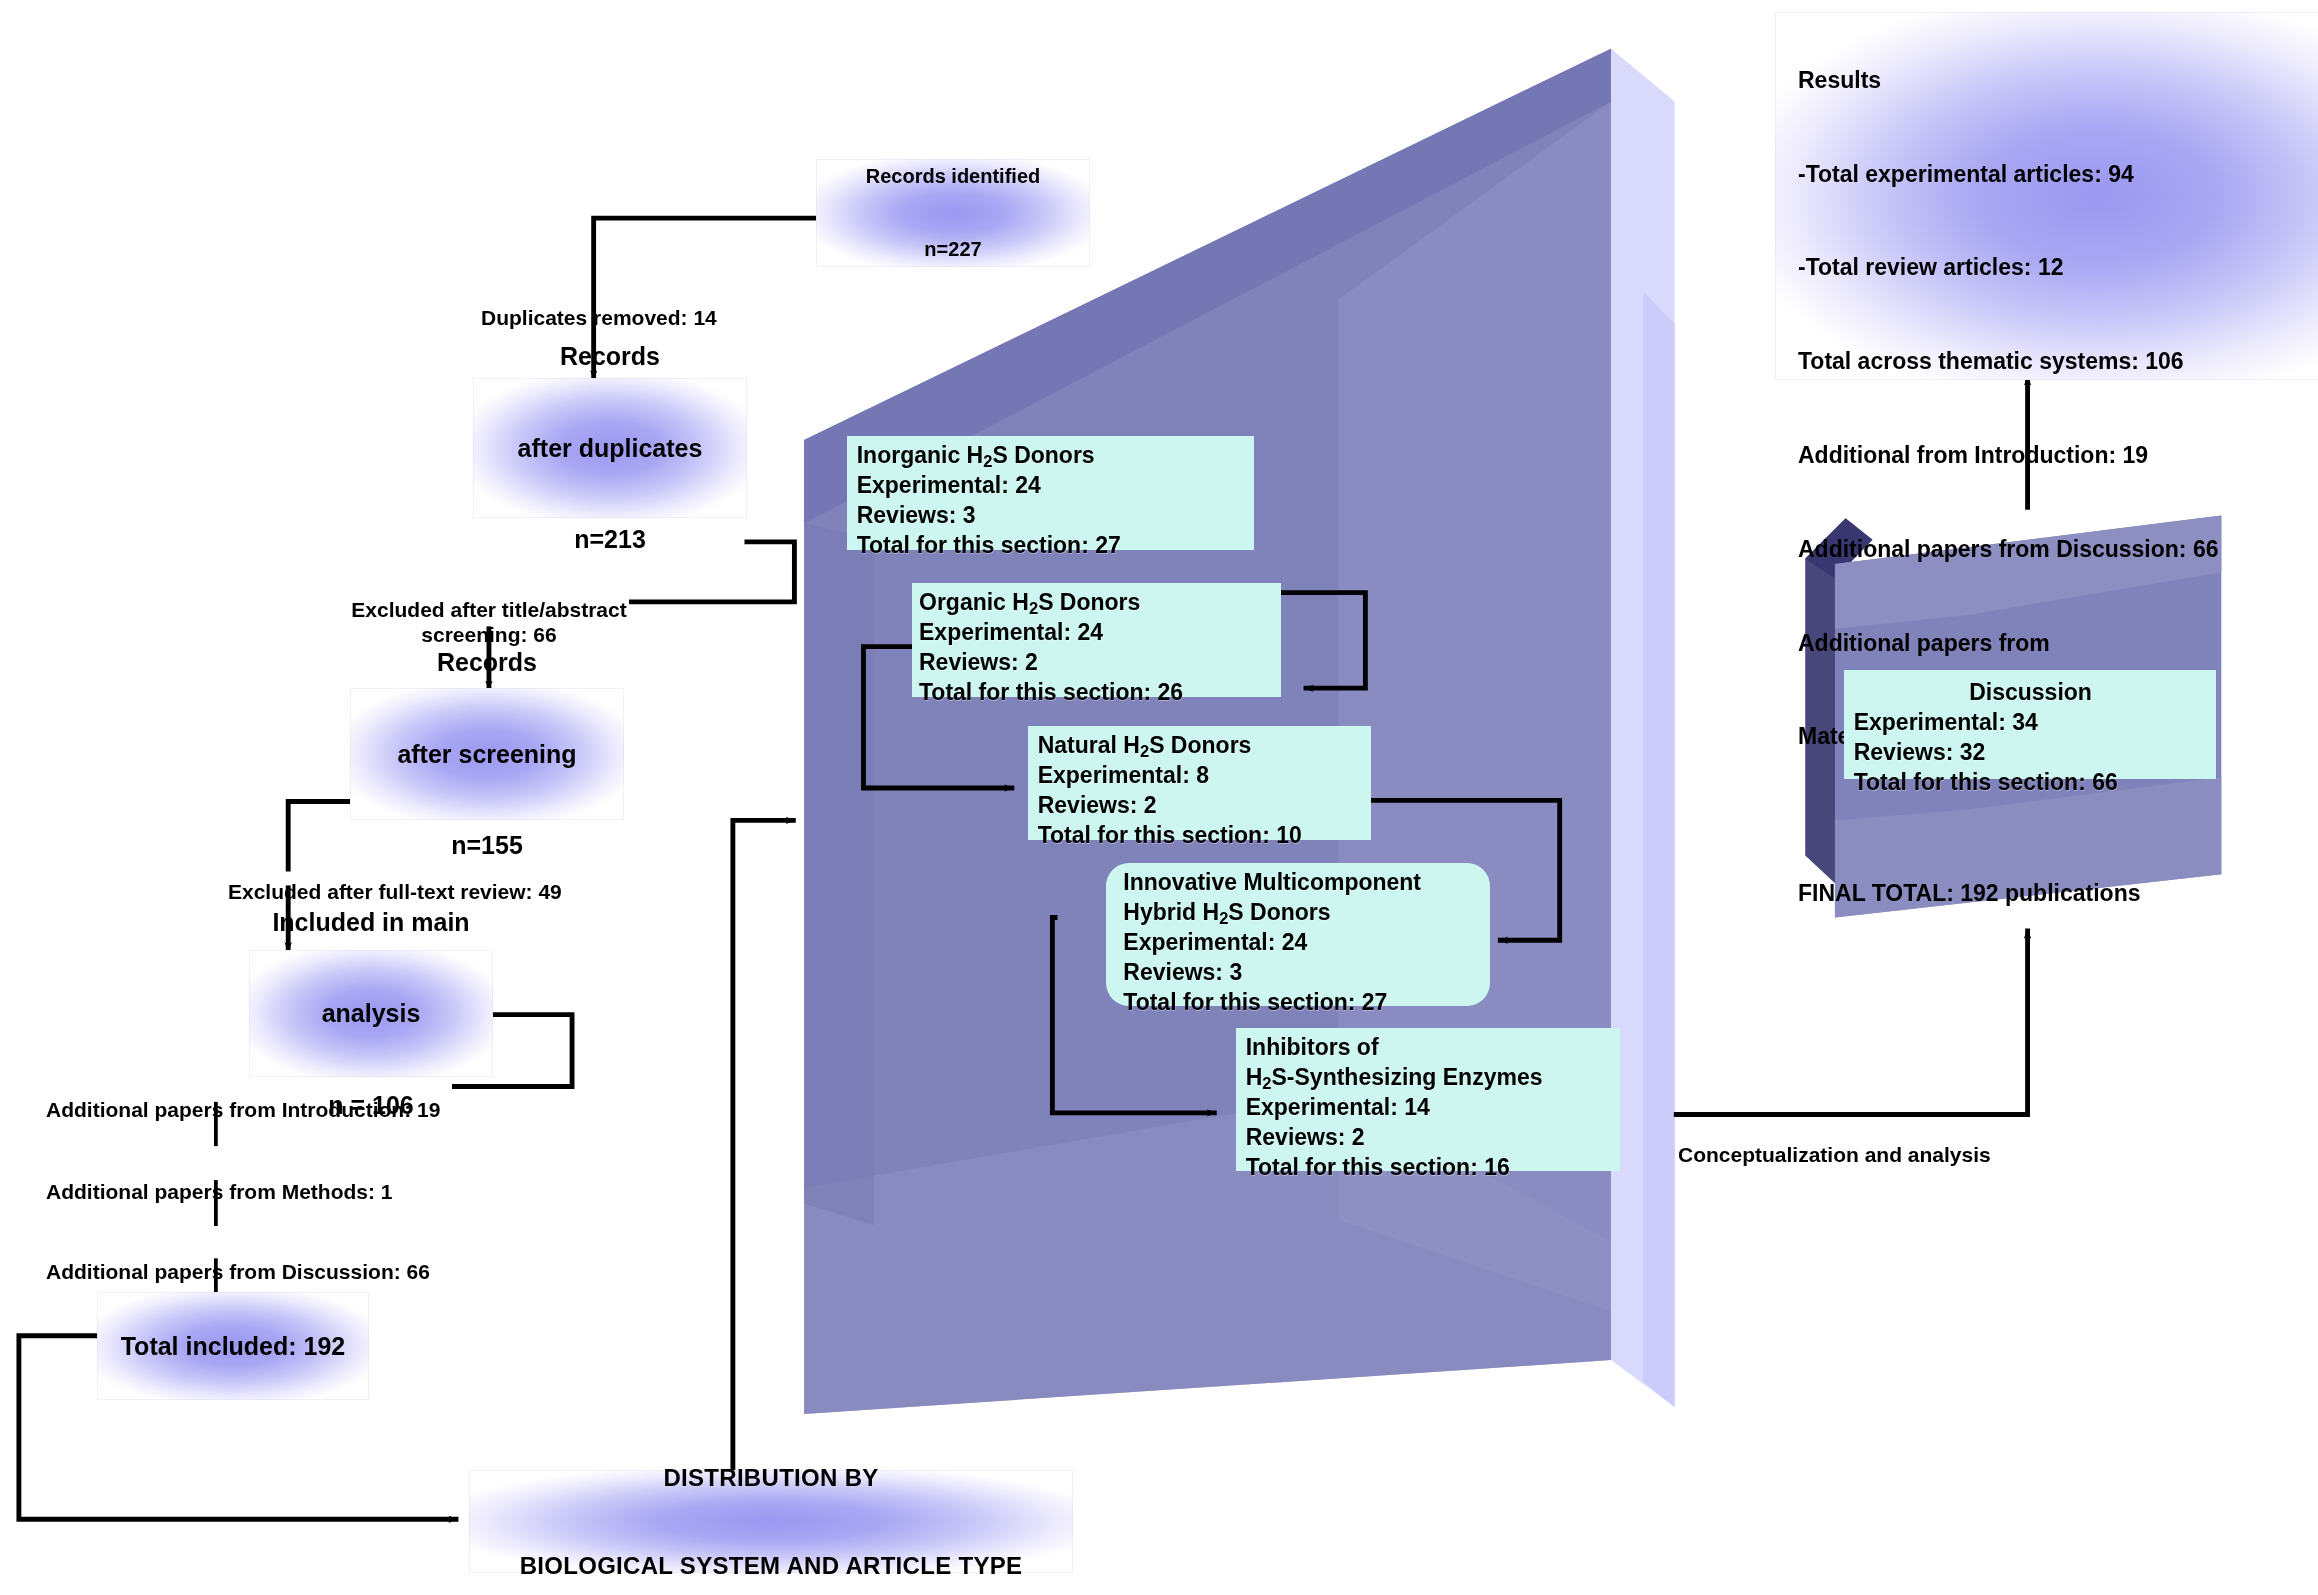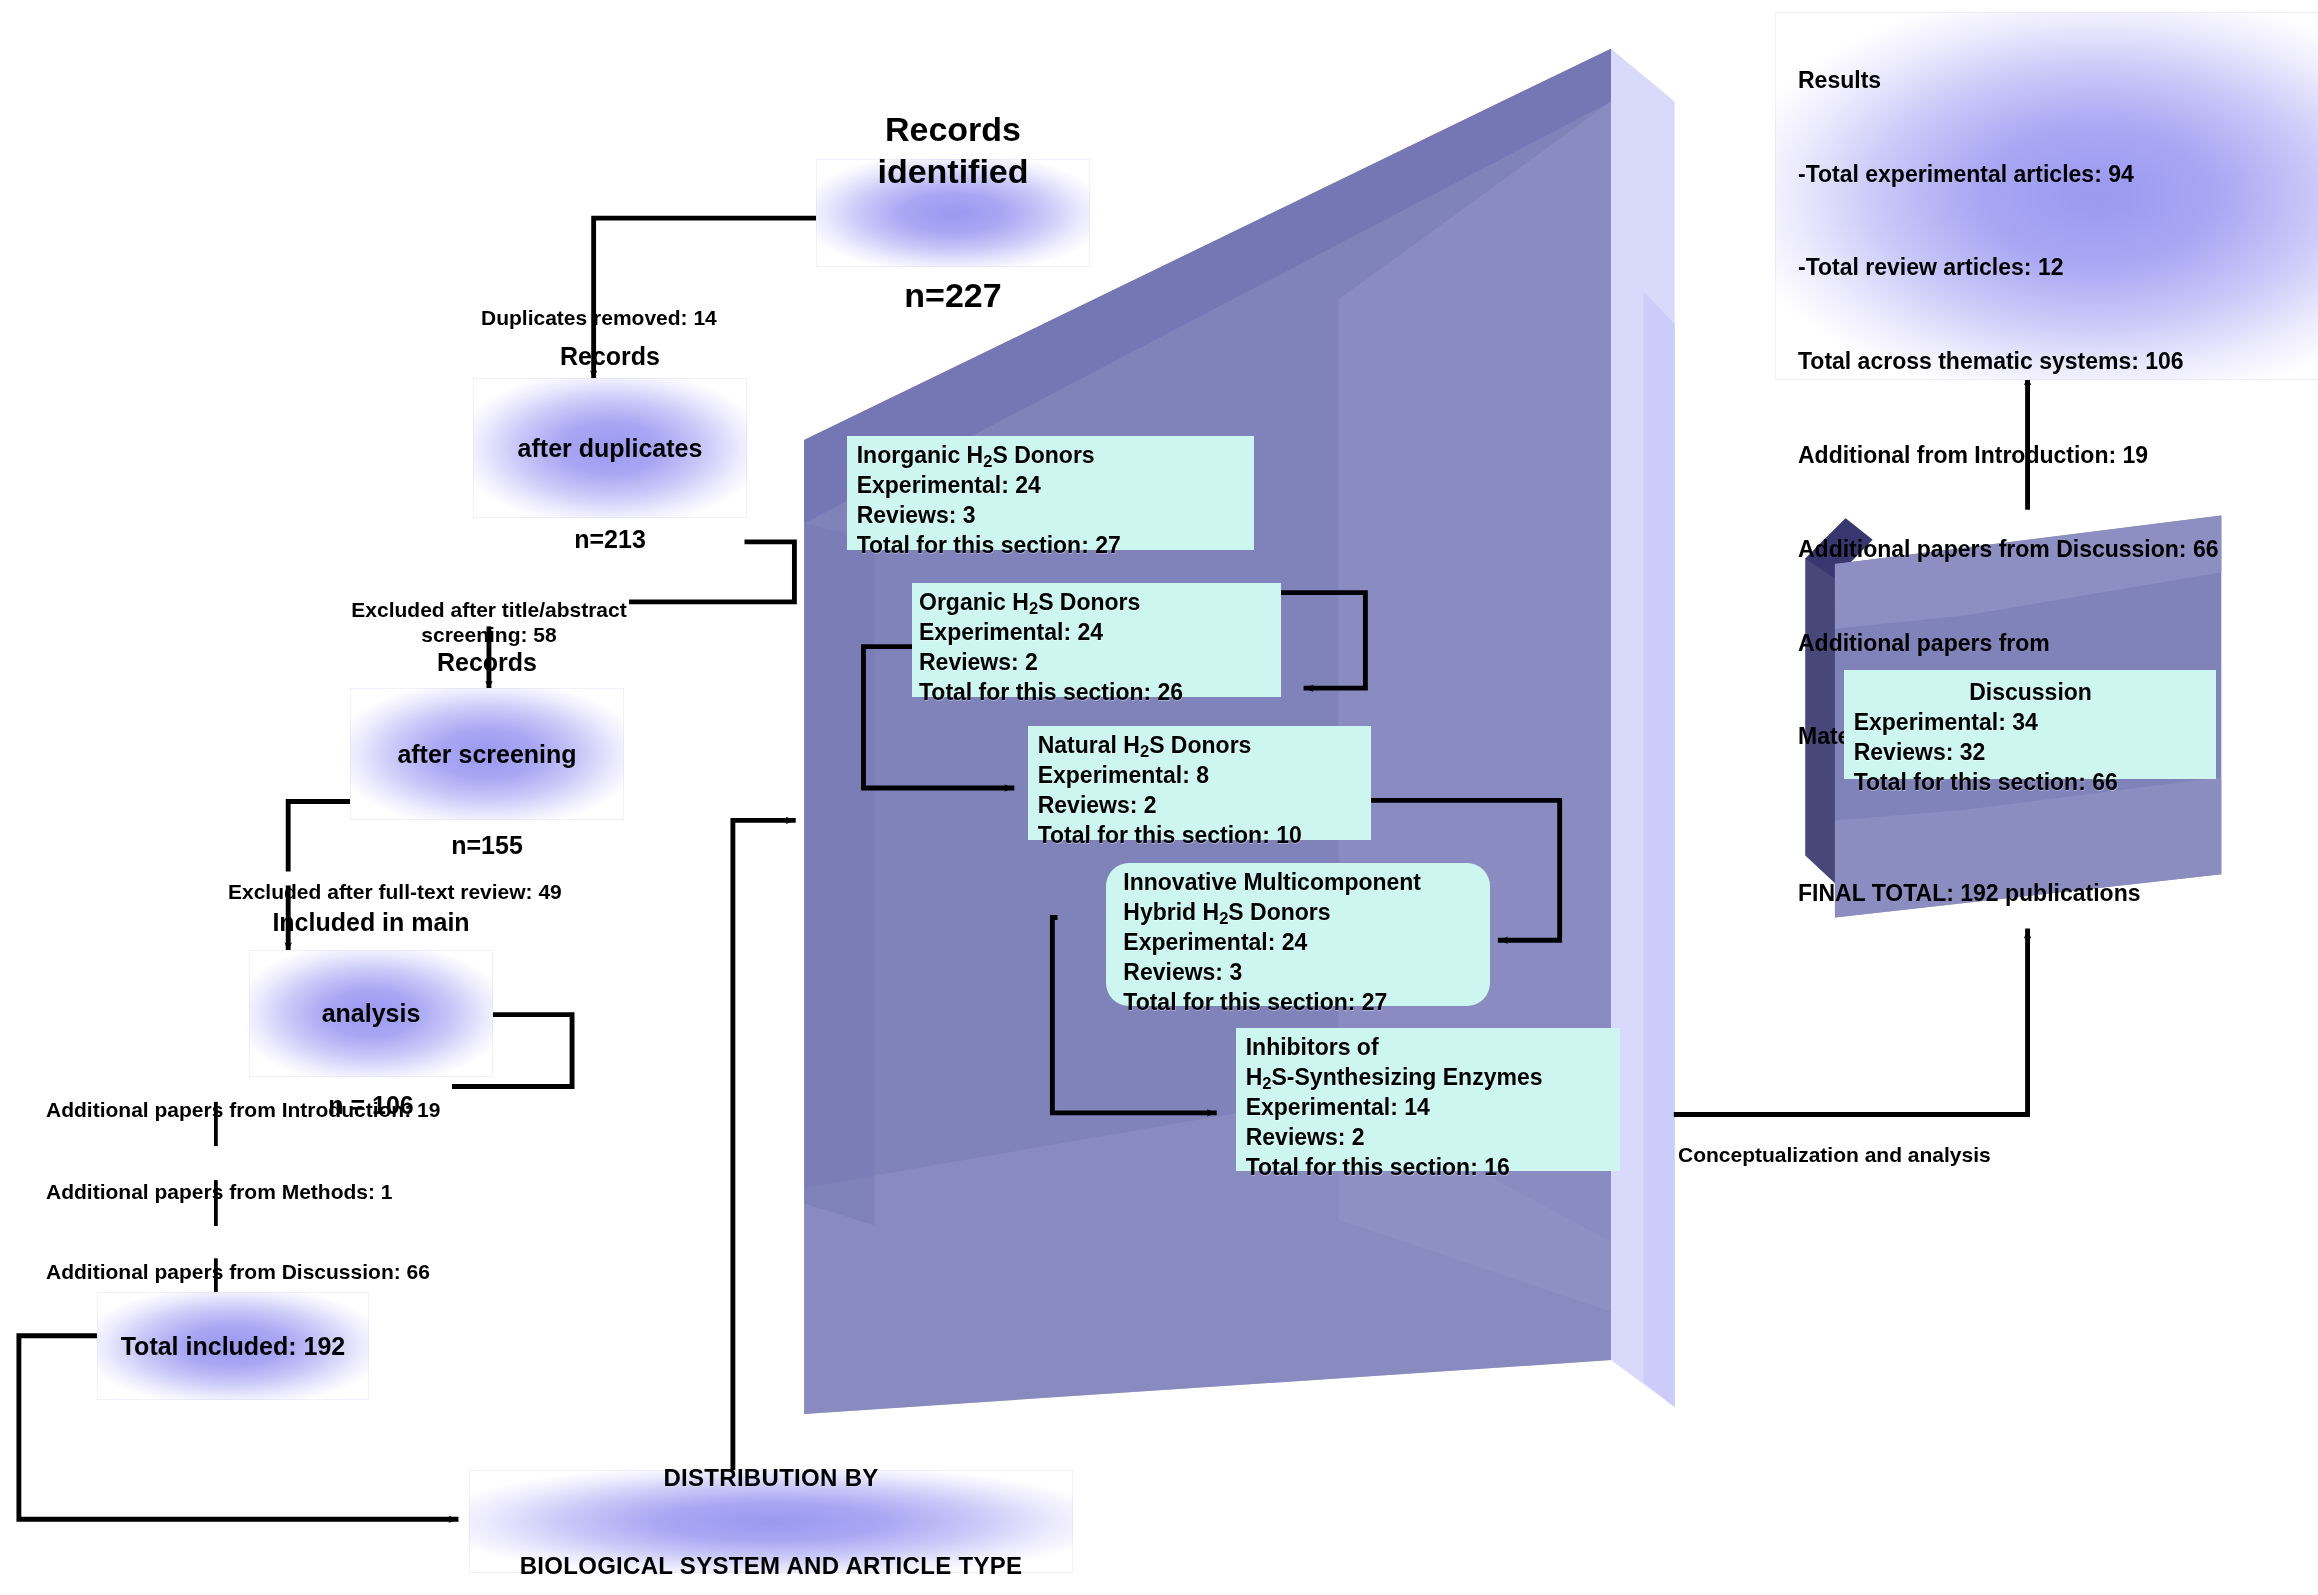--- a/index.html
+++ b/index.html
@@ -131,21 +131,21 @@
       <path d="M2540,1483 L2890,1483 L2890,1742 L2780,1742" marker-end="url(#arrowhead)"></path>
 
       <path d="M1955,1700 L1950,1700 L1950,2062 L2250,2062" marker-end="url(#arrowhead)"></path>
 
       <path d="M3106,2065 L3757,2065 L3757,1725" marker-end="url(#arrowhead)"></path>
 
       <path d="M3757,940 L3757,700" marker-end="url(#arrowhead)"></path>
     </g>
   </svg>
 
-  <div class="glowbox" style="left:816px; top:159px; width:274px; height:108px; font-size:34px;">
+  <div class="glowbox" style="left:816px; top:159px; width:274px; height:108px; font-size:20px;">
     <span>
       <span>Records identified</span><br>
       <span>n=227</span>
     </span>
   </div>
 
   <div class="glowbox" style="left:473px; top:378px; width:274px; height:140px; font-size:25px;">
     <span>
       <span>Records</span><br>
       <span>after duplicates</span><br>
@@ -196,21 +196,21 @@
       <span>FINAL TOTAL: 192 publications</span>
     </span>
   </div>
 
   <div class="edgelabel" style="left:481px; top:281px; font-size:21px;">
     <span>Duplicates removed: 14</span>
   </div>
 
   <div class="edgelabel ctr" style="left:330px; top:573px; width:318px; font-size:21px;">
     <span>Excluded after title/abstract
-screening: 58</span>
+screening: 66</span>
   </div>
 
   <div class="edgelabel" style="left:228px; top:855px; font-size:21px;">
     <span>Excluded after full-text review: 49</span>
   </div>
 
   <div class="edgelabel" style="left:46px; top:1073px; font-size:21px;">
     <span>Additional papers from Introduction: 19</span>
   </div>
 

